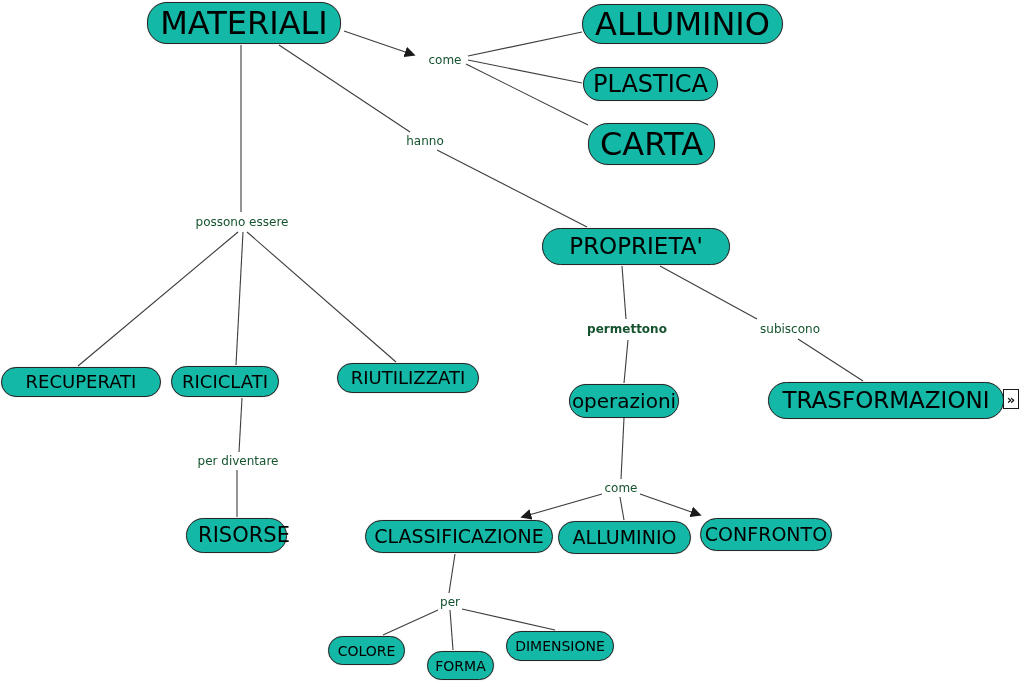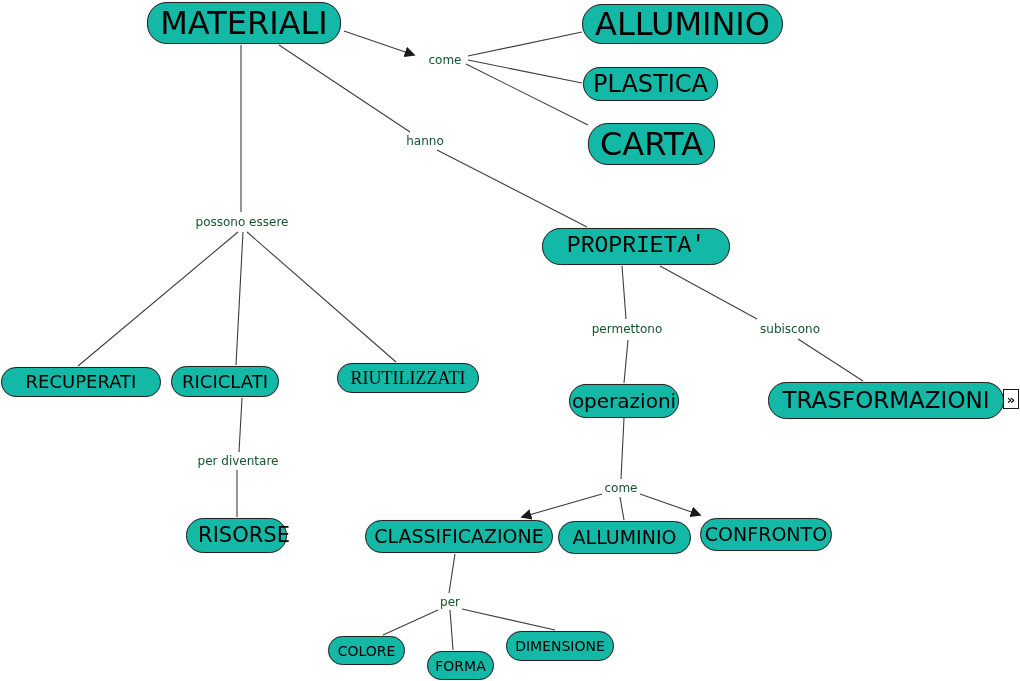--- a/index.html
+++ b/index.html
@@ -106,38 +106,38 @@
     <line x1="455" y1="554" x2="449" y2="593"></line>
     <line x1="438" y1="610" x2="383" y2="635"></line>
     <line x1="450" y1="610" x2="453" y2="650"></line>
     <line x1="462" y1="609" x2="555" y2="630"></line>
   </svg>
 
   <div class="node f32" style="left:147px; top:2px; width:194px; height:42px;">MATERIALI</div>
   <div class="node f32" style="left:582px; top:4px; width:201px; height:40px;">ALLUMINIO</div>
   <div class="node f24" style="left:583px; top:67px; width:135px; height:34px;">PLASTICA</div>
   <div class="node f32" style="left:588px; top:123px; width:127px; height:42px;">CARTA</div>
-  <div class="node f23" style="left:542px; top:228px; width:188px; height:37px;font-family:Liberation Mono, monospace;">PROPRIETA'</div>
+  <div class="node f23" style="left:542px; top:228px; width:188px; height:37px;">PROPRIETA'</div>
   <div class="node f18" style="left:1px; top:367px; width:160px; height:30px;">RECUPERATI</div>
   <div class="node f18" style="left:171px; top:366px; width:108px; height:31px;">RICICLATI</div>
-  <div class="node f18" style="left:337px; top:363px; width:142px; height:30px;font-family:Liberation Serif, serif;">RIUTILIZZATI</div>
+  <div class="node f18" style="left:337px; top:363px; width:142px; height:30px;">RIUTILIZZATI</div>
   <div class="node f20" style="left:569px; top:384px; width:110px; height:34px;">operazioni</div>
   <div class="node f23" style="left:768px; top:382px; width:236px; height:37px;">TRASFORMAZIONI</div>
   <div class="node f21" style="left:186px; top:518px; width:101px; height:35px;">RISORSE</div>
   <div class="node f19" style="left:365px; top:520px; width:188px; height:33px;">CLASSIFICAZIONE</div>
   <div class="node f19" style="left:558px; top:521px; width:133px; height:33px;">ALLUMINIO</div>
   <div class="node f19" style="left:700px; top:518px; width:132px; height:33px;">CONFRONTO</div>
   <div class="node f14" style="left:328px; top:636px; width:77px; height:29px;">COLORE</div>
   <div class="node f14" style="left:427px; top:651px; width:67px; height:29px;">FORMA</div>
   <div class="node f14" style="left:506px; top:631px; width:108px; height:30px;">DIMENSIONE</div>
 
   <div class="link-label" style="left:445px; top:60px;">come</div>
   <div class="link-label" style="left:425px; top:141px;">hanno</div>
   <div class="link-label" style="left:242px; top:222px;">possono essere</div>
   <div class="link-label" style="left:238px; top:461px;">per diventare</div>
-  <div class="link-label" style="left:627px; top:329px;">permettono</div>
+  <div class="link-label" style="left:627px; top:329px;font-weight:bold;">permettono</div>
   <div class="link-label" style="left:790px; top:329px;">subiscono</div>
   <div class="link-label" style="left:621px; top:488px;">come</div>
   <div class="link-label" style="left:450px; top:602px;">per</div>
 
   <div class="resource-icon" style="left:1003px; top:389px; width:16px; height:20px;">»</div>
 
 </div>
 
 </body></html>

